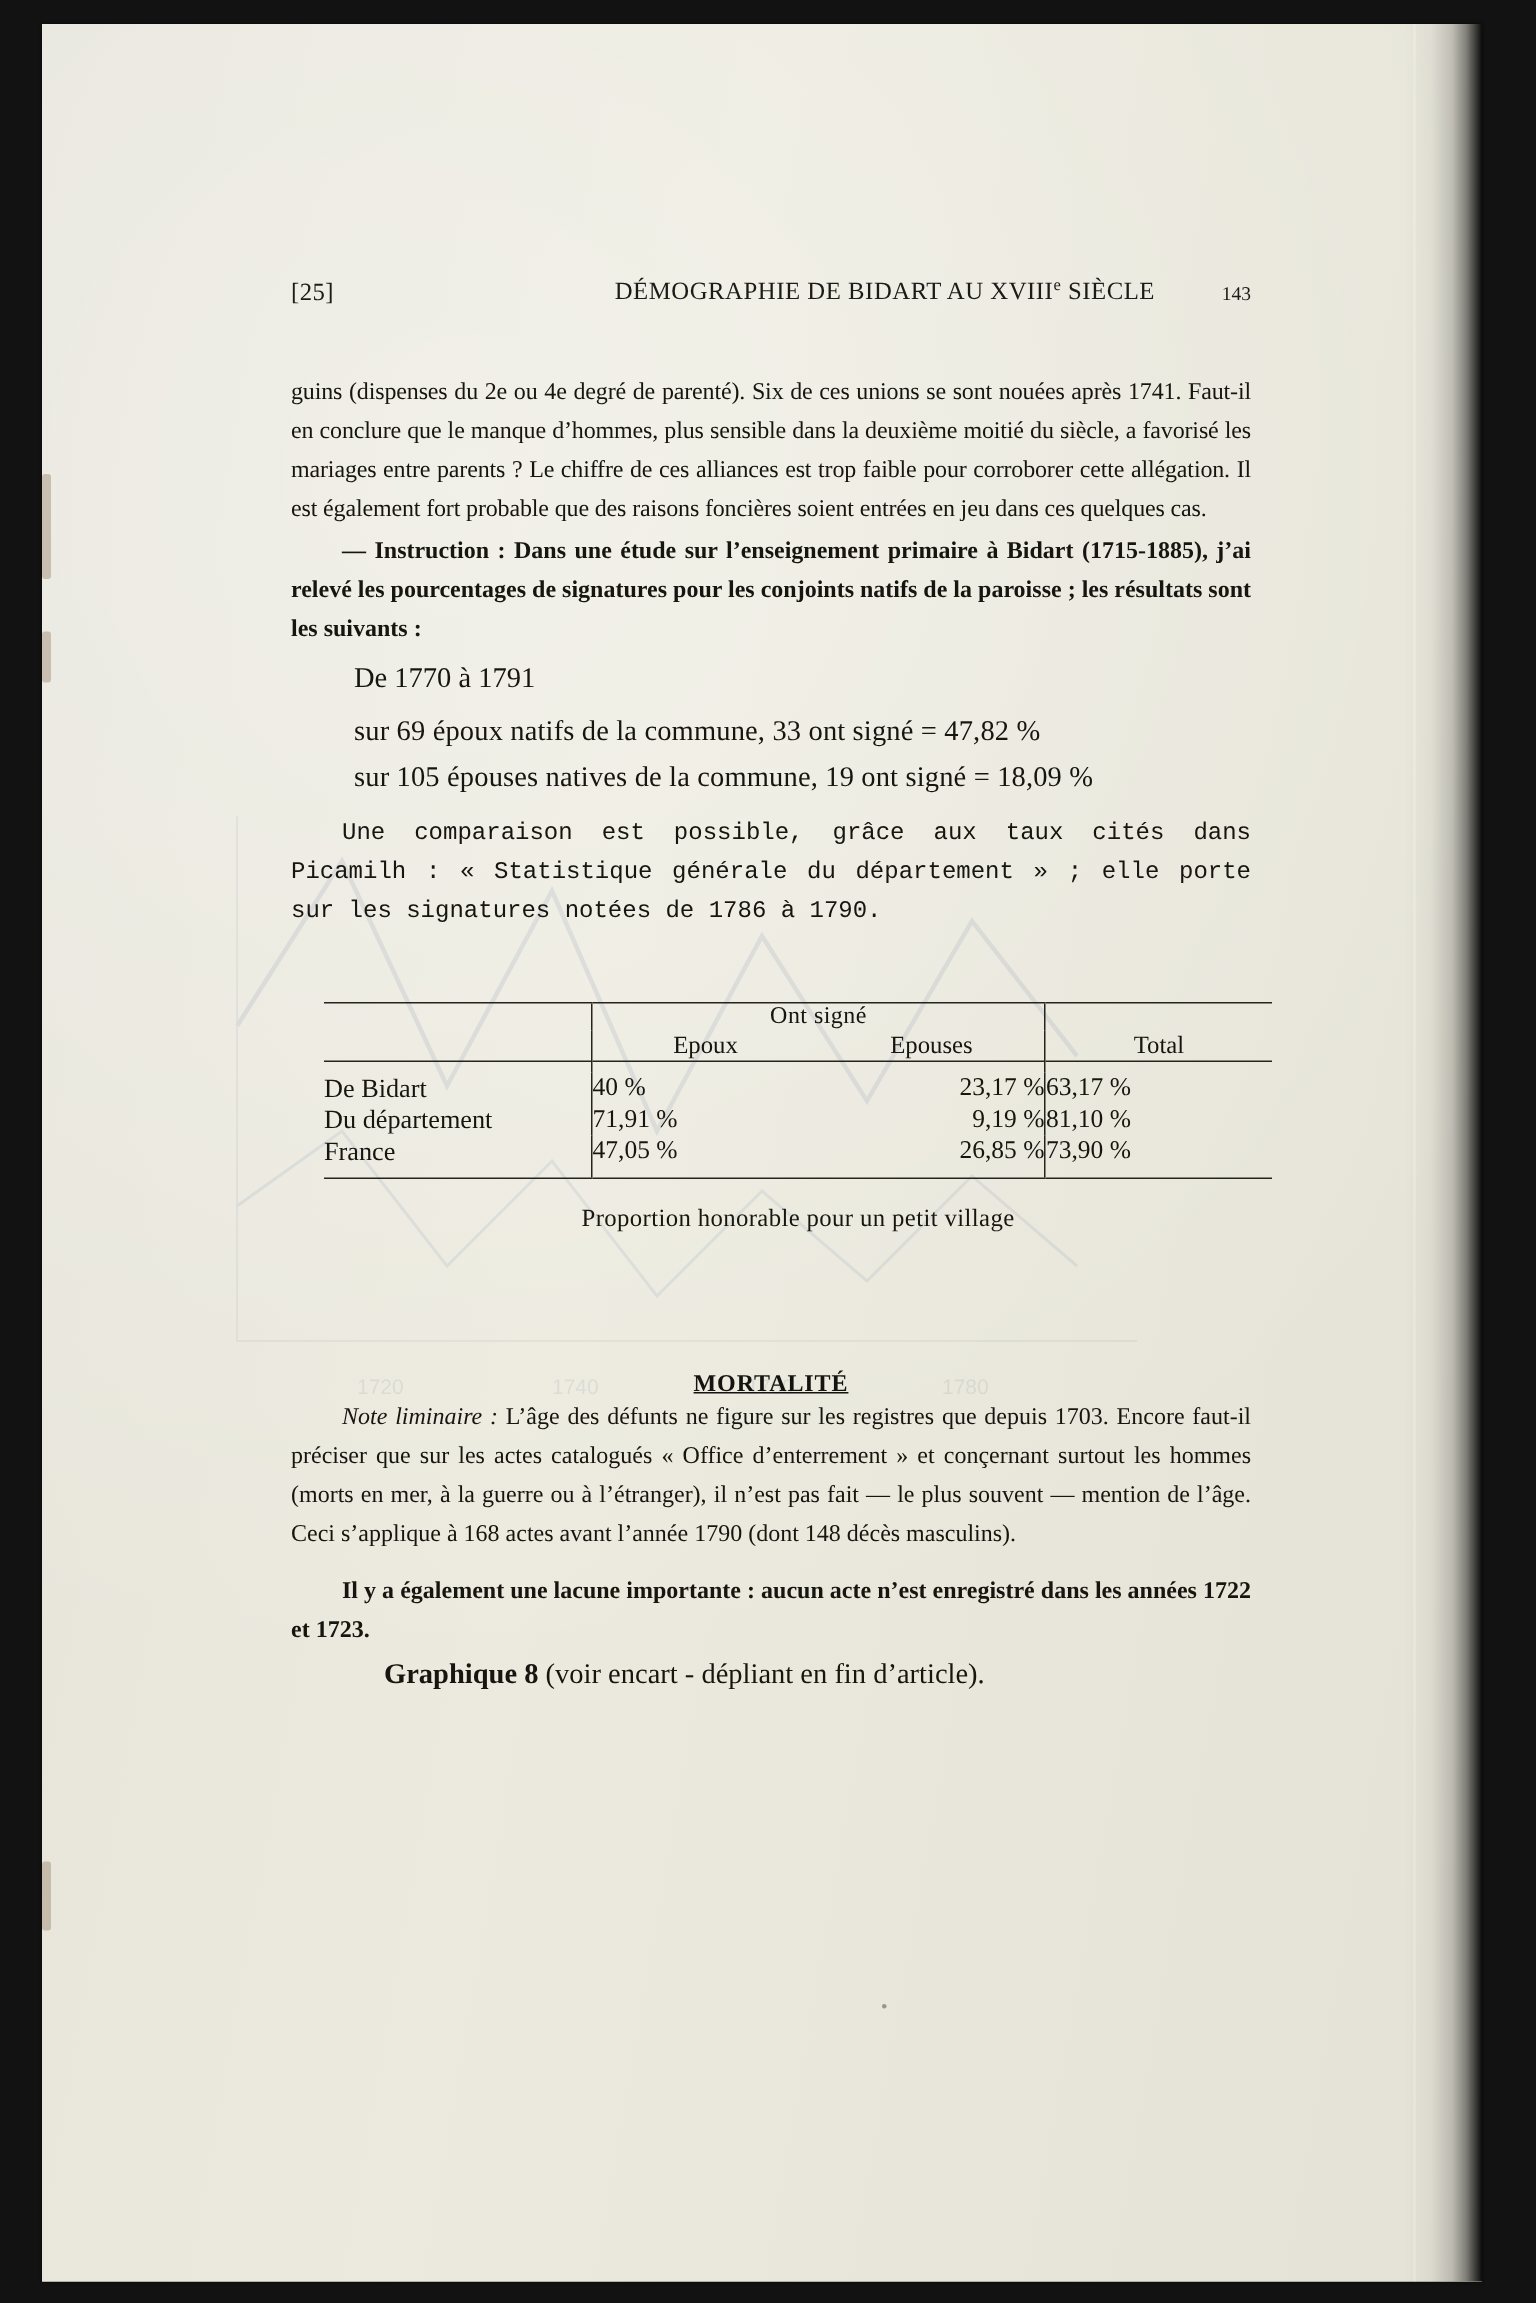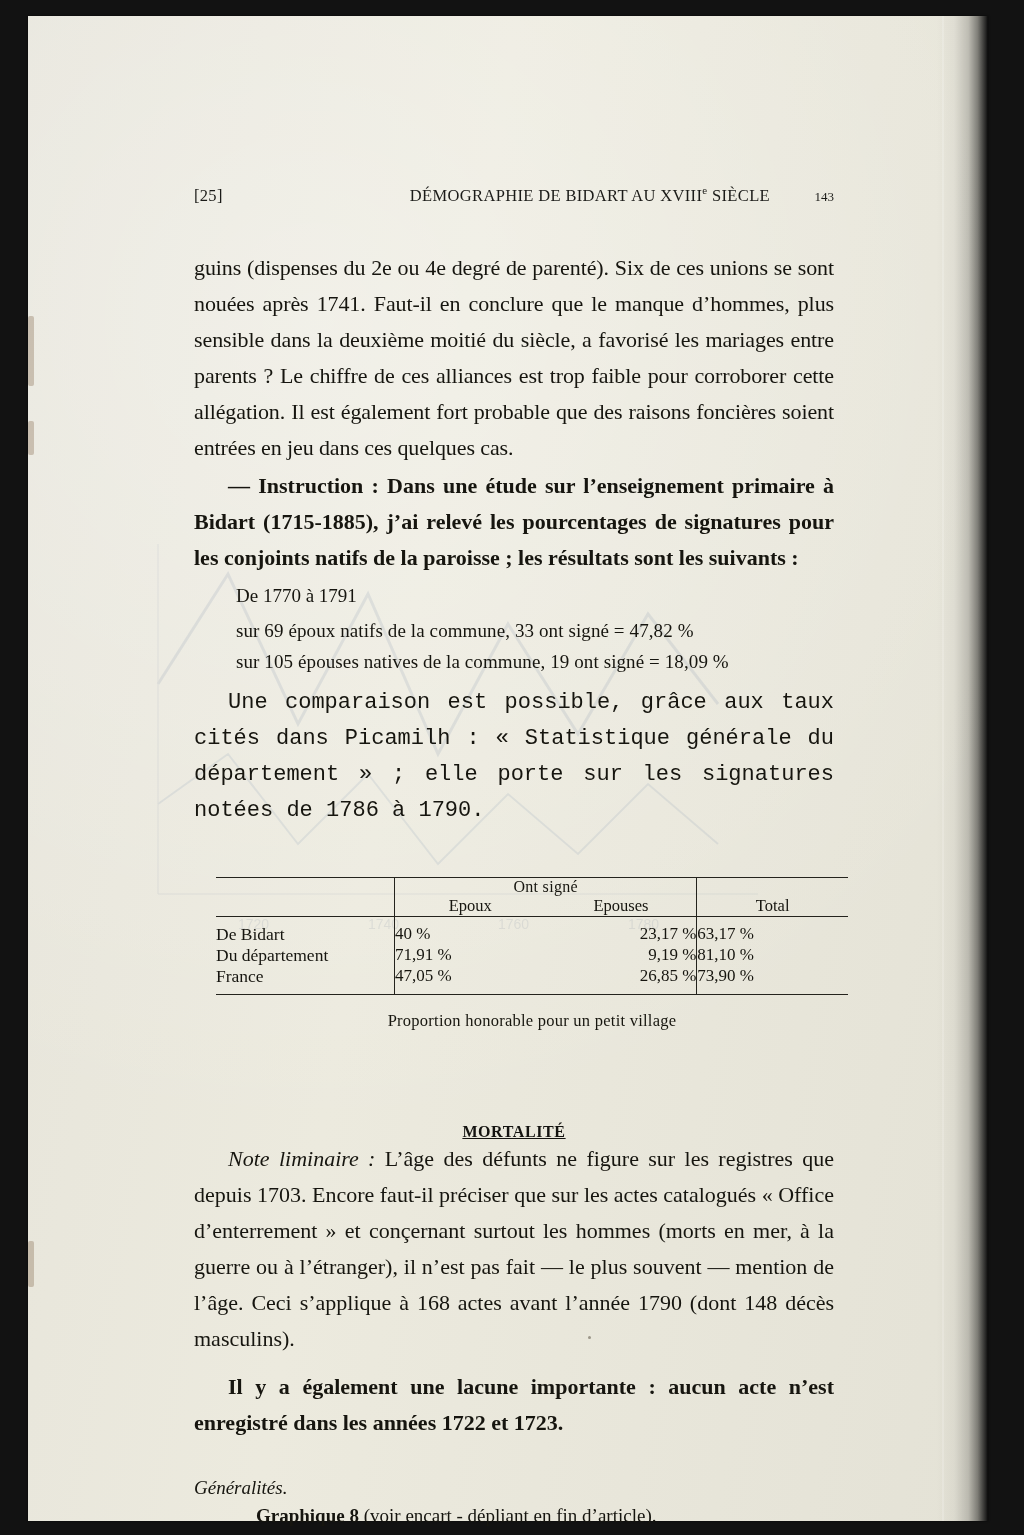--- a/index.html
+++ b/index.html
@@ -101,22 +101,22 @@
   }
   .runhead .title sup { font-size: 11px; }
   .runhead .folio {
     width: 64px;
     text-align: right;
     font-size: 13px;
   }
 
   p.body {
     margin: 0 0 0 0;
-    font-size: 22px;
-    line-height: 36px;
+    font-size: 16px;
+    line-height: 26px;
     text-align: justify;
     color: #16150f;
     font-family: "Liberation Serif", serif;
     hyphens: manual;
   }
   p.body + p.body { margin-top: 0px; font-weight: bold; }
   .indent { text-indent: 34px; }
   .tight { letter-spacing: -0.1px; }
 
   .sub-line {
@@ -303,21 +303,20 @@
     </div>
 
     <h2 class="section">MORTALITÉ</h2>
 
     <p class="body after-head" style="text-indent:34px;">
       <span class="ital">Note liminaire :</span><span> L’âge des défunts ne figure sur les registres que depuis 1703. Encore faut-il préciser que sur les actes catalogués « Office d’enterrement » et conçernant surtout les hommes (morts en mer, à la guerre ou à l’étranger), il n’est pas fait  —  le plus souvent — mention de l’âge. Ceci s’applique à 168 actes avant l’année 1790 (dont 148 décès masculins).</span>
     </p>
 
     <p class="body indent" style="margin-top:12px;">Il y a également une lacune importante : aucun acte n’est enregistré dans les années 1722 et 1723.</p>
 
-    <div class="gen-label">Généralités.</div>
 
     <div class="graphique">
       <span class="bold">Graphique 8</span><span> (voir encart - dépliant en fin d’article).</span>
     </div>
 
   </div>
 
   <div class="gutter"></div>
   <div class="gutter-line"></div>
 </div>

